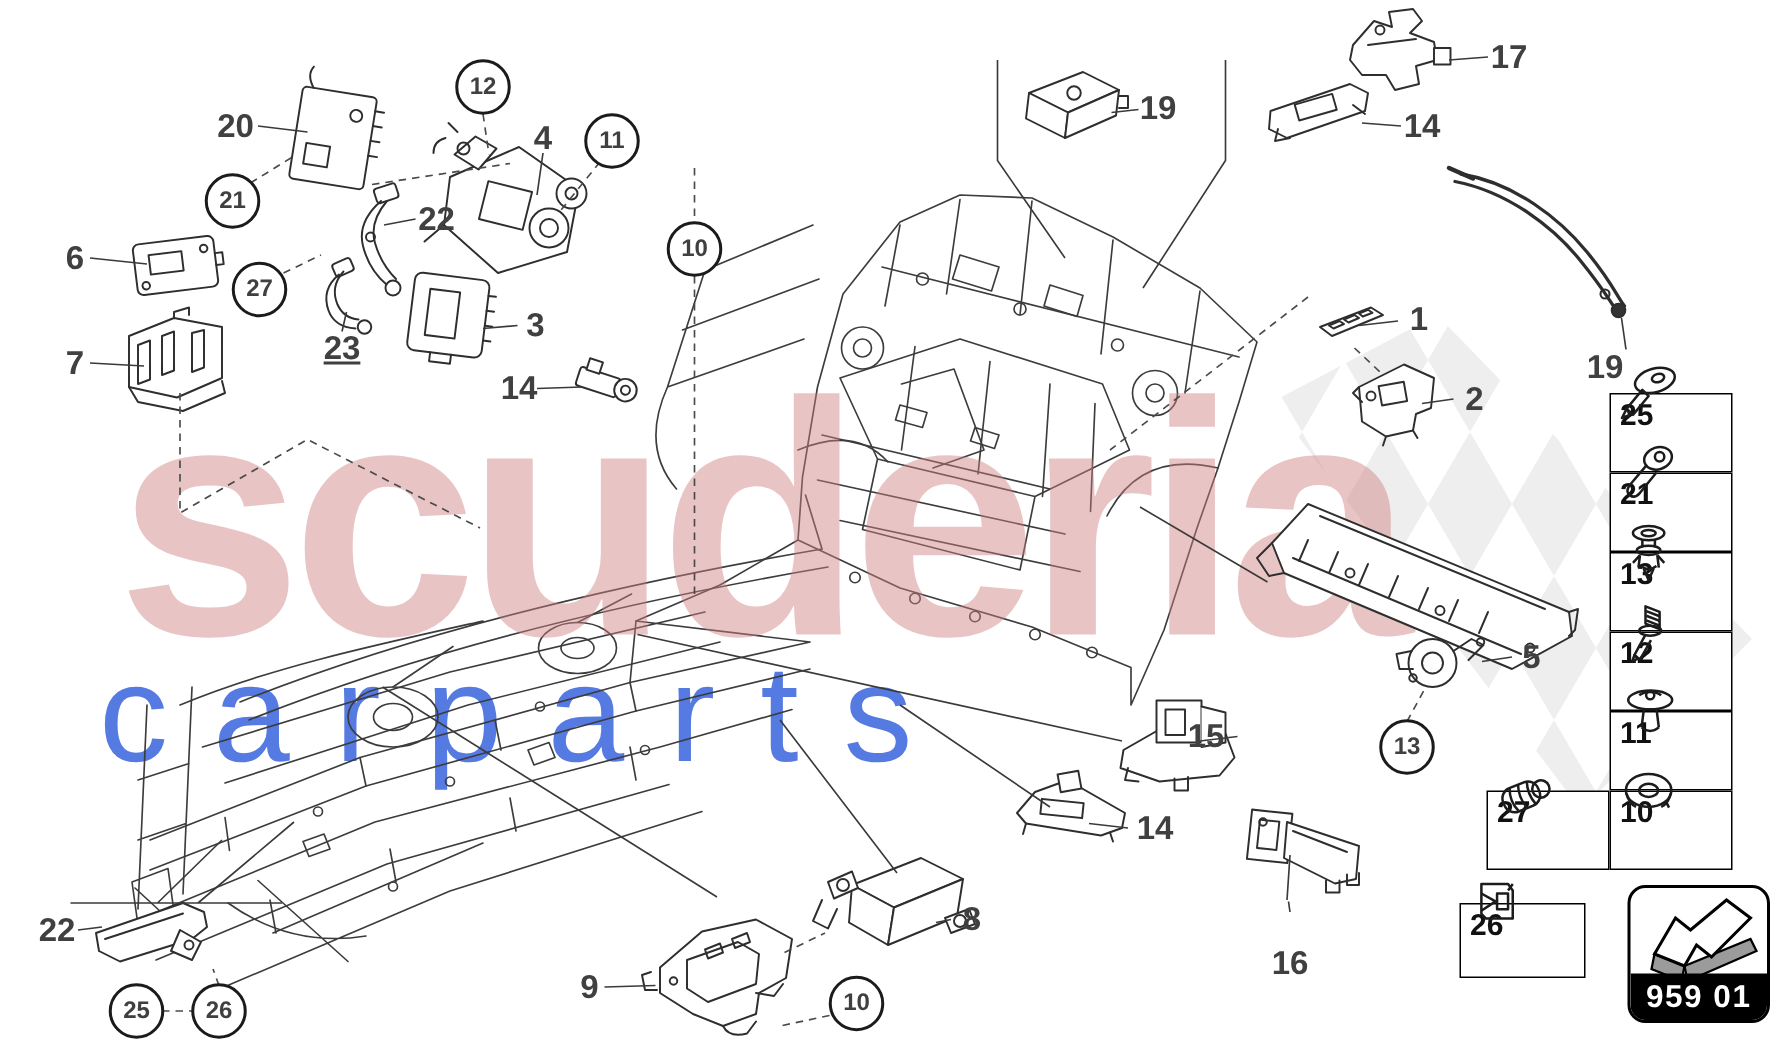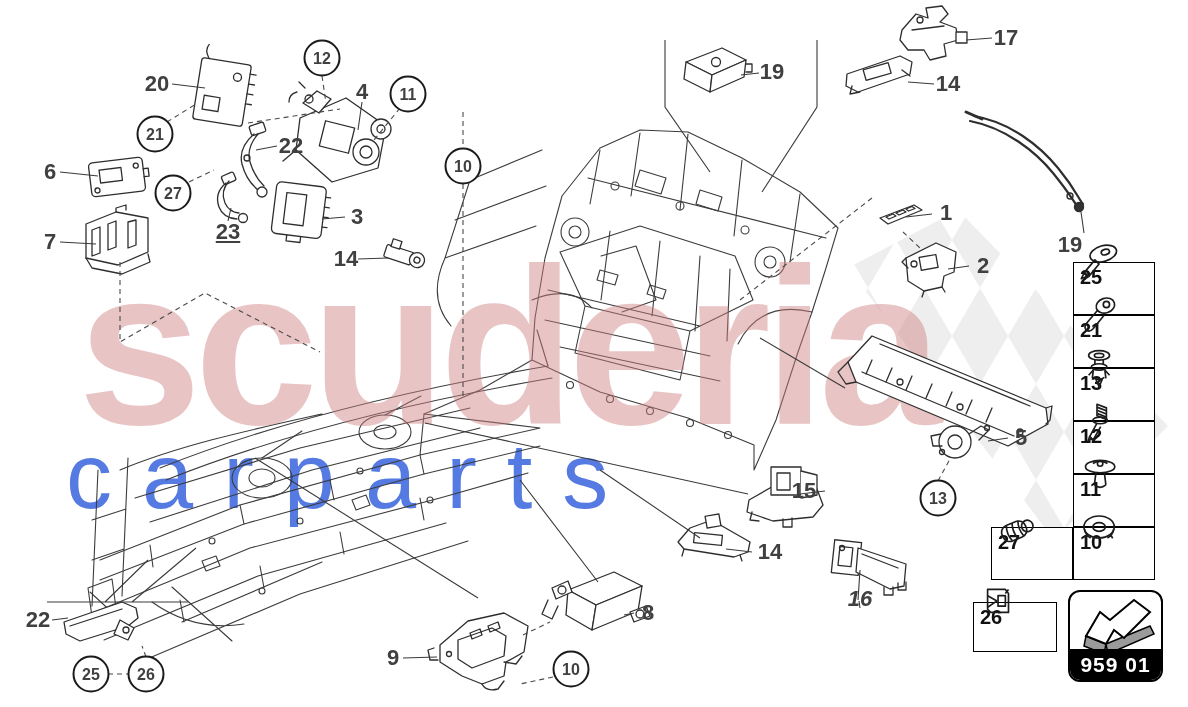--- a/index.html
+++ b/index.html
@@ -14,21 +14,21 @@
   #svg-parts{z-index:4;}
   #callout-layer{position:absolute;inset:0;z-index:5;}
   .callout{position:absolute;transform:translate(-50%,-50%);font-weight:bold;font-size:22px;color:#404040;}
   .callout.circ{width:33px;height:33px;background:#fff;border:2px solid #1b1b1b;border-radius:50%;
                 display:flex;align-items:center;justify-content:center;font-size:16px;}
   #legend-layer{position:absolute;inset:0;z-index:6;}
   .legendbox{position:absolute;background:#fff;border:1.6px solid #000;box-sizing:border-box;}
   .legendbox .num{position:absolute;left:6px;top:3px;font-weight:bold;font-size:20px;color:#111;}
   .legendbox svg{position:absolute;right:2px;top:50%;transform:translateY(-50%);}
   #badge{position:absolute;z-index:6;background:#fff;border:2.5px solid #000;border-radius:12px;
-         box-sizing:border-box;overflow:hidden;}
+         box-sizing:border-box;overflow:hidden;margin-left:17px;}
   #badge .band{position:absolute;left:0;right:0;bottom:0;height:31px;background:#000;color:#fff;
                display:flex;align-items:center;justify-content:center;font-weight:bold;font-size:21px;
                letter-spacing:1px;}
   #badge svg{position:absolute;left:0;top:0;}
 </style>
 </head>
 <body>
 
 <div id="stage">
 
@@ -258,21 +258,21 @@
       <div class="callout" style="left: 772px; top: 72px;">19</div>
       <div class="callout" style="left: 1006px; top: 38px;">17</div>
       <div class="callout" style="left: 948px; top: 84px;">14</div>
       <div class="callout" style="left: 1070px; top: 245px;">19</div>
       <div class="callout" style="left: 946px; top: 213px;">1</div>
       <div class="callout" style="left: 983px; top: 266px;">2</div>
       <div class="callout" style="left: 1021px; top: 438px;">5</div>
       <div class="callout circ" style="left: 938px; top: 498px;">13</div>
       <div class="callout" style="left: 804px; top: 491px;">15</div>
       <div class="callout" style="left: 770px; top: 552px;">14</div>
-      <div class="callout" style="left: 860px; top: 599px; font-style: italic;">16</div>
+      <div class="callout" style="left: 860px; top: 642px;">16</div>
       <div class="callout" style="left: 648px; top: 613px;">8</div>
       <div class="callout" style="left: 393px; top: 658px;">9</div>
       <div class="callout circ" style="left: 571px; top: 669px;">10</div>
       <div class="callout" style="left: 38px; top: 620px;">22</div>
       <div class="callout circ" style="left: 91px; top: 674px;">25</div>
       <div class="callout circ" style="left: 146px; top: 674px;">26</div>
     </div>
   <div id="legend-layer">
       <div class="legendbox" style="left: 1073px; top: 262px; width: 82px; height: 53px;">
         <span class="num">25</span>

